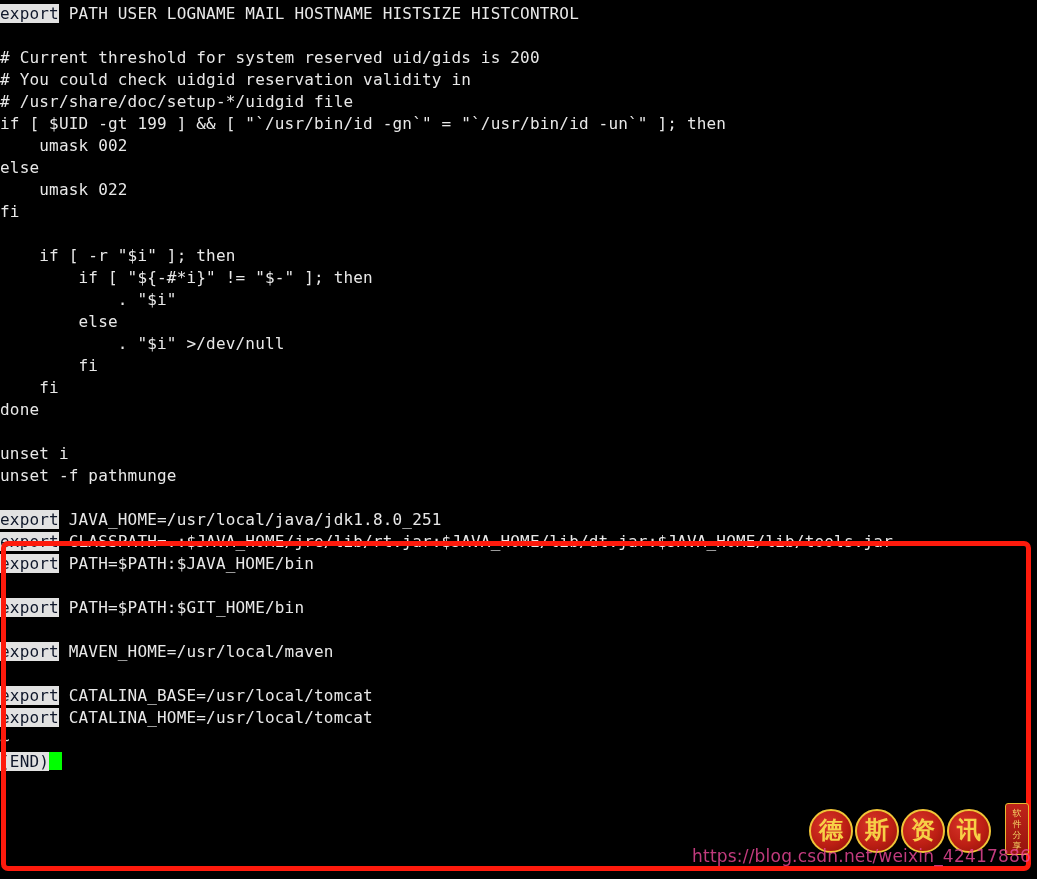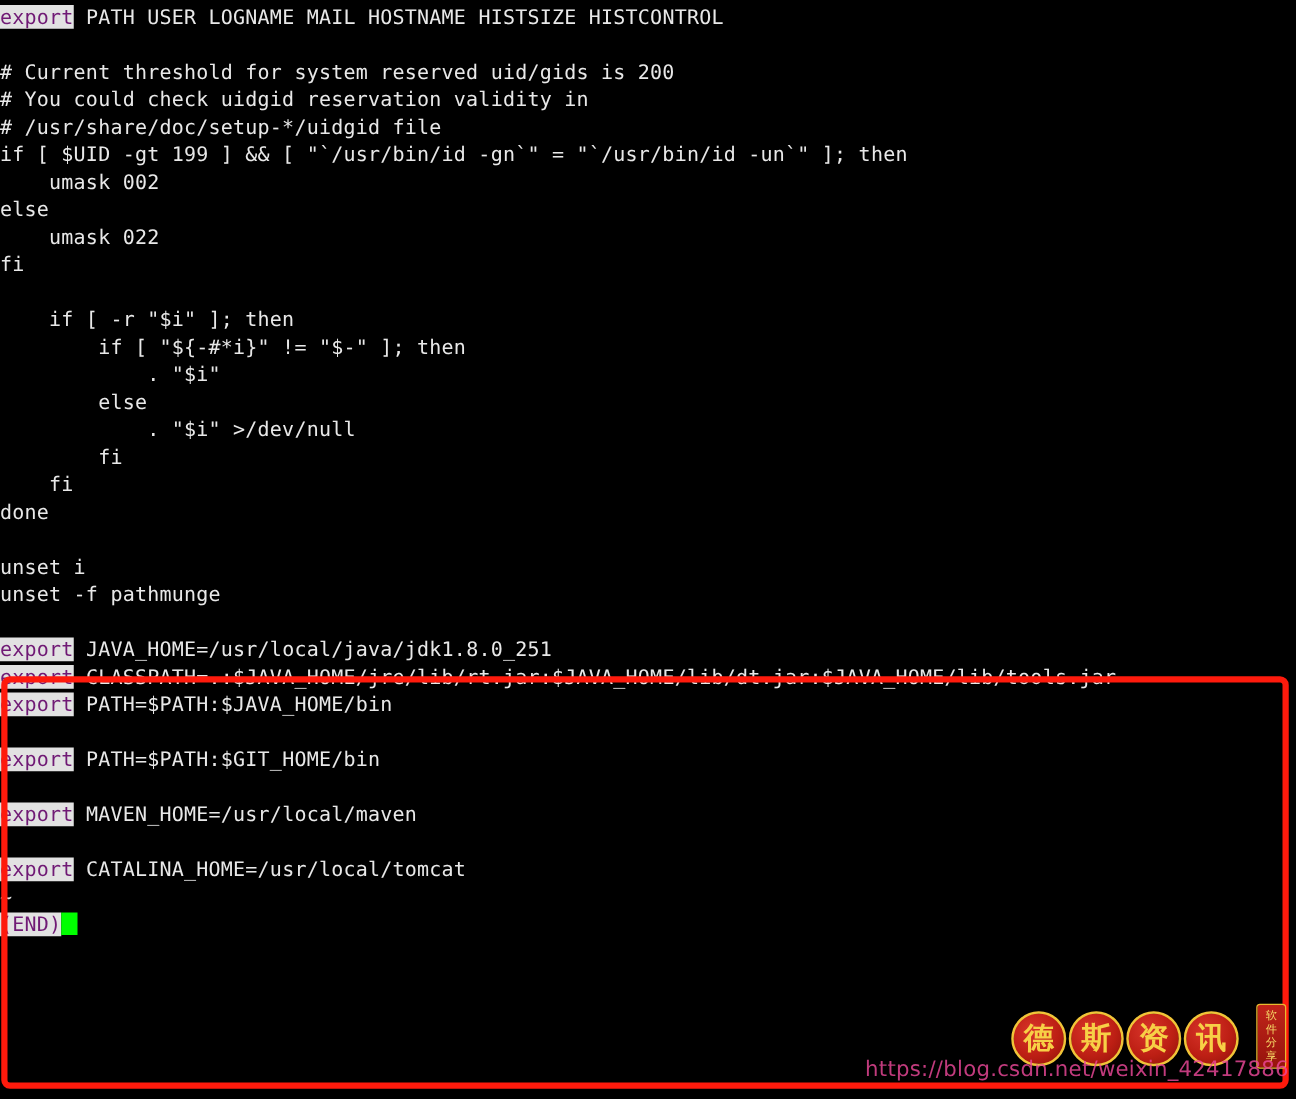--- a/index.html
+++ b/index.html
@@ -44,21 +44,21 @@
     letter-spacing: 0.18px;
   }
 
   .line.blank {
     height: 22px;
   }
 
   
   .hl {
     background: #e2e2e2;
-    color: #701a75;
+    color: #0f172a;
   }
 
   
   .cursor {
     display: inline-block;
     width: 13px;
     height: 18px;
     background: #00ff00;
     vertical-align: -3px;
   }
@@ -176,20 +176,21 @@
     <div class="line blank"></div>
 
     <div class="line"><span class="hl">export</span><span> PATH=$PATH:$GIT_HOME/bin</span></div>
 
     <div class="line blank"></div>
 
     <div class="line"><span class="hl">export</span><span> MAVEN_HOME=/usr/local/maven</span></div>
 
     <div class="line blank"></div>
 
+    <div class="line"><span class="hl">export</span><span> CATALINA_BASE=/usr/local/tomcat</span></div>
     <div class="line"><span class="hl">export</span><span> CATALINA_HOME=/usr/local/tomcat</span></div>
 
     <div class="line">~</div>
 
     <div class="line"><span class="hl">(END)</span><span class="cursor"></span></div>
 
   </div>
 
   <div id="redbox"></div>
 

